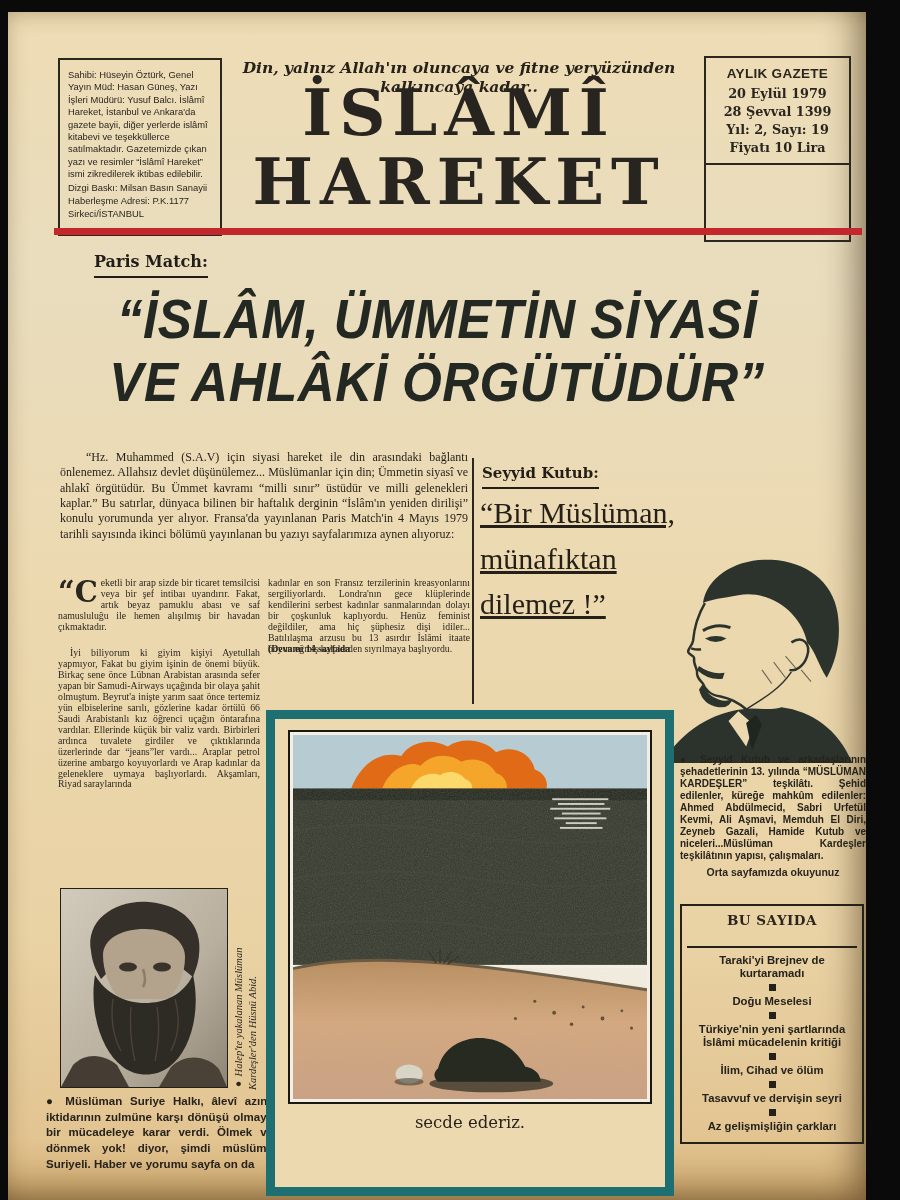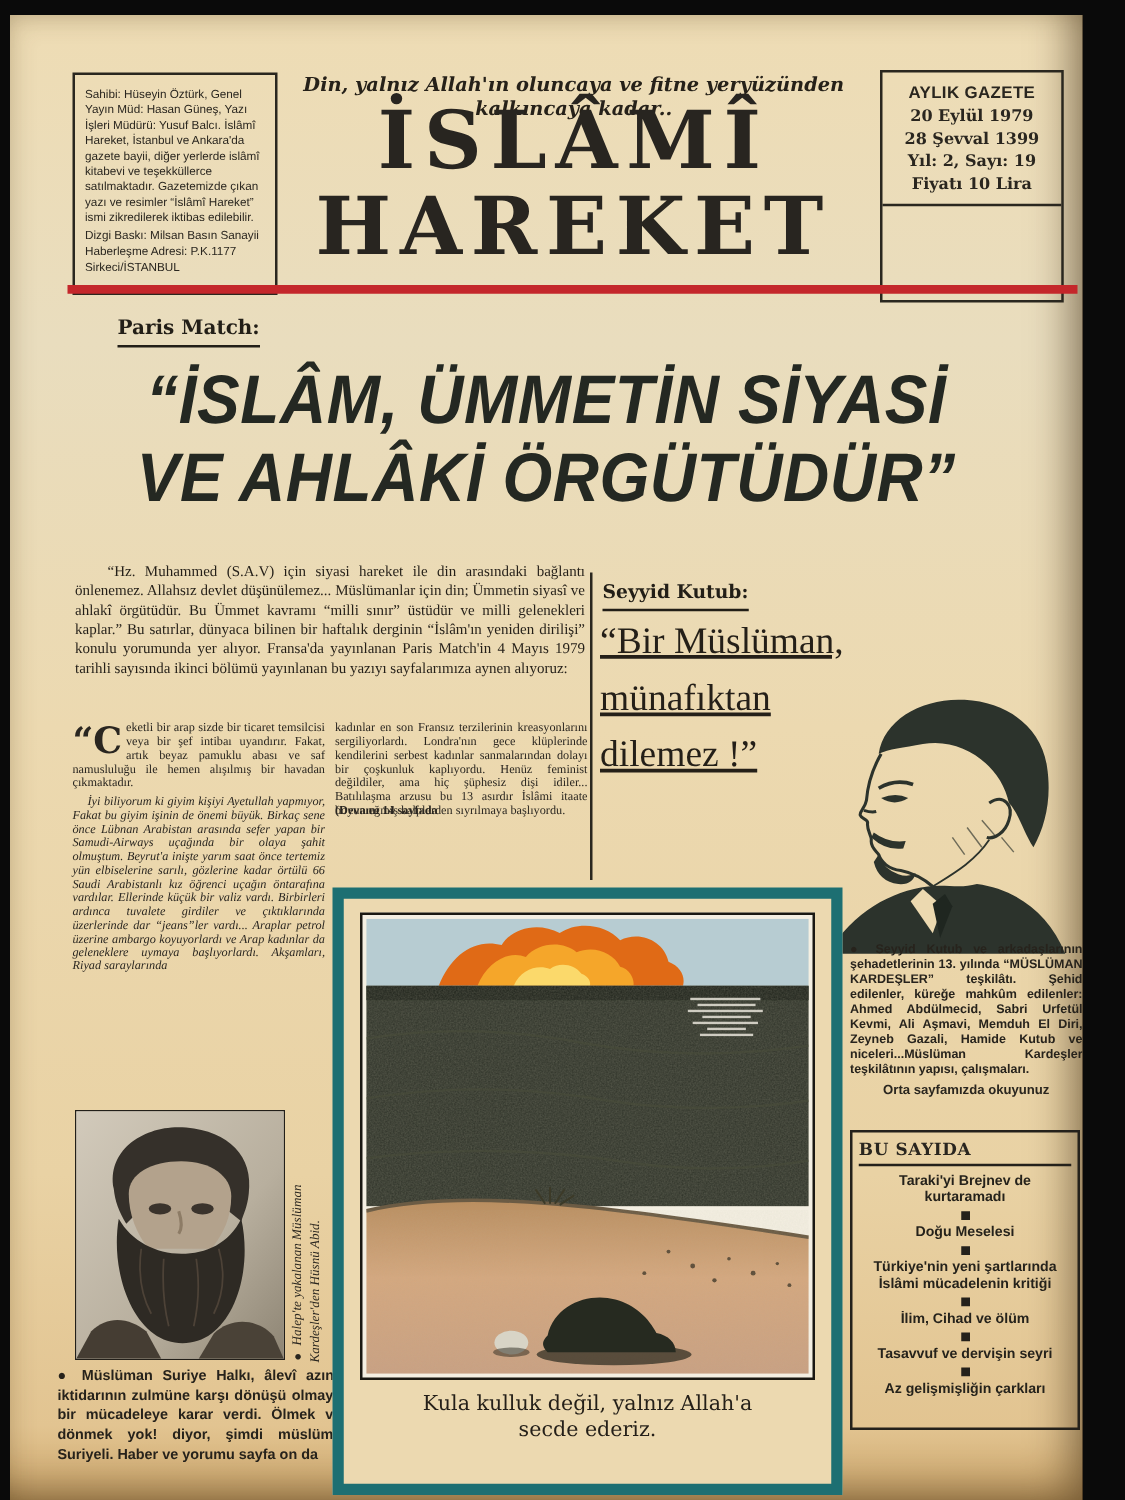--- a/index.html
+++ b/index.html
@@ -35,37 +35,37 @@
   .kicker-paris { position:absolute; left:86px; top:240px; }
   .headline { position:absolute; left:34px; top:266px; width:790px; text-align:center;margin-top:10px; }
   .hl { font:italic 700 55px/1.14 "Liberation Sans", sans-serif; color:#242822;
         transform:scaleX(.93); letter-spacing:0.5px; white-space:nowrap; }
   .lead { position:absolute; left:52px; top:438px; width:408px;
           font:12px/1.28 "Liberation Serif", serif; text-align:justify; text-indent:26px; color:#241f18; }
   .vrule { position:absolute; left:464px; top:446px; width:2px; height:246px; background:#2a271f; }
   .bodycol { position:absolute; top:566px; width:202px;
              font:9.8px/1.12 "Liberation Serif", serif; text-align:justify; color:#2a2620; }
   .col1 { left:50px; } .col2 { left:260px; }
-  .bodycol .p2 { text-indent:12px; margin-top:4px;font-style:italic; }
+  .bodycol .p2 { text-indent:12px; margin-top:15px; }
   .dropcap { float:left; font:700 29px/0.82 "DejaVu Serif", serif; padding:3px 3px 0 0; }
   .continuation { text-align:left; font-weight:700; margin-top:-11px; }
 
   
   .kicker-kutub { position:absolute; left:474px; top:452px; font-size:15px; }
   .kutub-quote { position:absolute; left:472px; top:478px; width:270px;
                  font:400 30px/1.52 "Liberation Serif", serif; color:#241f18;text-decoration:underline; }
   .portrait { position:absolute; left:636px; top:540px; width:226px; height:216px; }
   .kutub-summary-block { position:absolute; left:672px; top:742px; width:186px; }
   .kutub-summary { font:700 10px/1.2 "Liberation Sans", sans-serif; text-align:justify; color:#27231c; }
   .kutub-footer { font:700 10.5px "Liberation Sans", sans-serif; text-align:center; margin-top:4px; }
 
   
   .contentsbox { position:absolute; left:672px; top:892px; width:184px; height:240px;
                  border:2.5px solid #24211b; padding:6px 8px; }
-  .contents-title { text-align:left; font:700 13.5px "DejaVu Serif", serif; padding-bottom:3px;
+  .contents-title { text-align:center; font:700 13.5px "DejaVu Serif", serif; padding-bottom:18px;
                     border-bottom:2px solid #24211b; margin:0 -3px 6px; letter-spacing:.5px; }
   .contents-item { text-align:center; font:700 11.3px/1.15 "Liberation Sans", sans-serif; color:#25221b; }
   .sq { width:7px; height:7px; background:#24211b; margin:4px auto; }
 
   
   .syria-headline { position:absolute; left:54px; top:774px; font:700 27px/1.2 "Liberation Sans", sans-serif;
                     color:#2a2722; letter-spacing:-0.5px; }
   .syria-photo { position:absolute; left:52px; top:876px; width:168px; height:200px;
                  border:1.5px solid #221f19; background:#c9c1b1; }
   .syria-photo svg { display:block; width:100%; height:100%; }
@@ -244,19 +244,18 @@
               <circle cx="350" cy="306" r="1.6"></circle>
           </g>
           <rect y="244" width="366" height="136" filter="url(#grain)" opacity="0.22"></rect>
           <ellipse cx="205" cy="364" rx="64" ry="9" fill="#1c1e16" opacity="0.65"></ellipse>
           <path fill="#262a20" d="M150,348 C156,322 184,312 206,318 C222,322 234,334 240,346 C250,348 256,354 256,362 L150,362 C144,356 146,352 150,348 Z"></path>
           <ellipse cx="120" cy="354" rx="14" ry="10" fill="#d8d4c6"></ellipse>
           <ellipse cx="120" cy="362" rx="15" ry="4" fill="#2a281e" opacity="0.5"></ellipse>
         </svg>
       </div>
       <div class="photo-caption">
-        <div>Kula kulluk değil, yalnız Allah'a</div>
         <div>secde ederiz.</div>
       </div>
     </div>
 
   </div>
 </div>
 
 </body></html>

